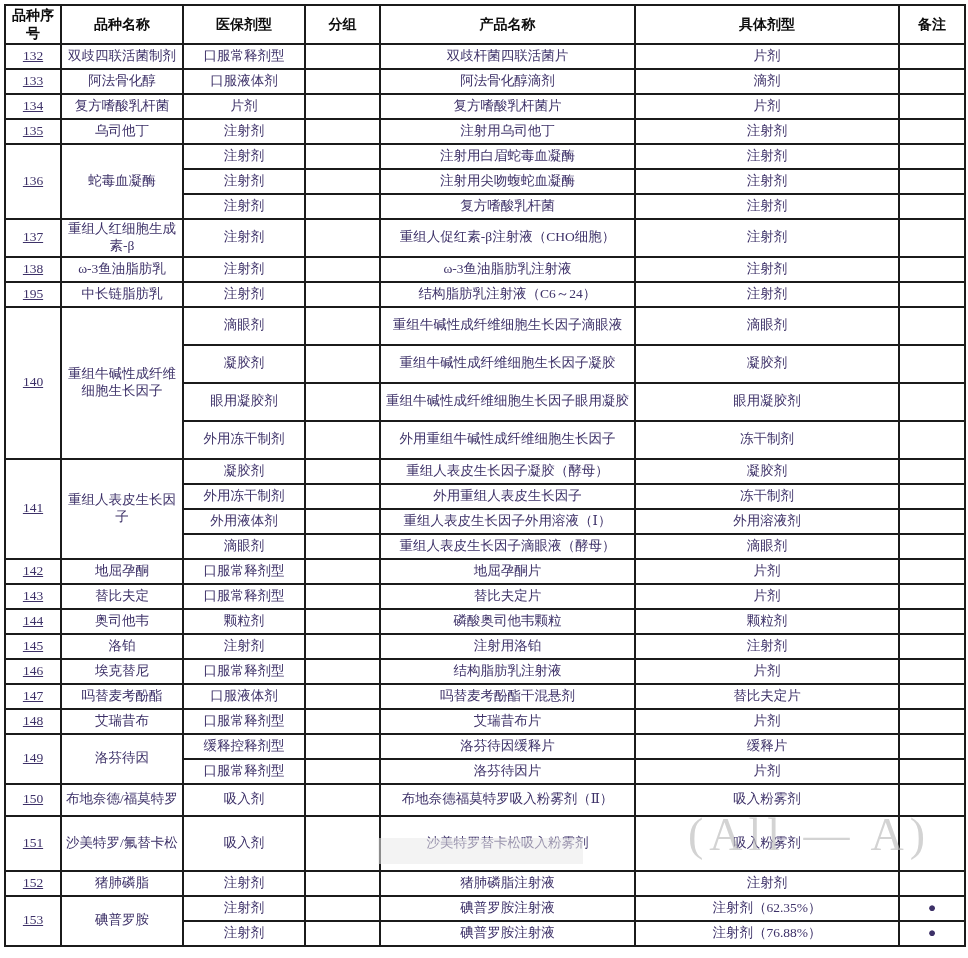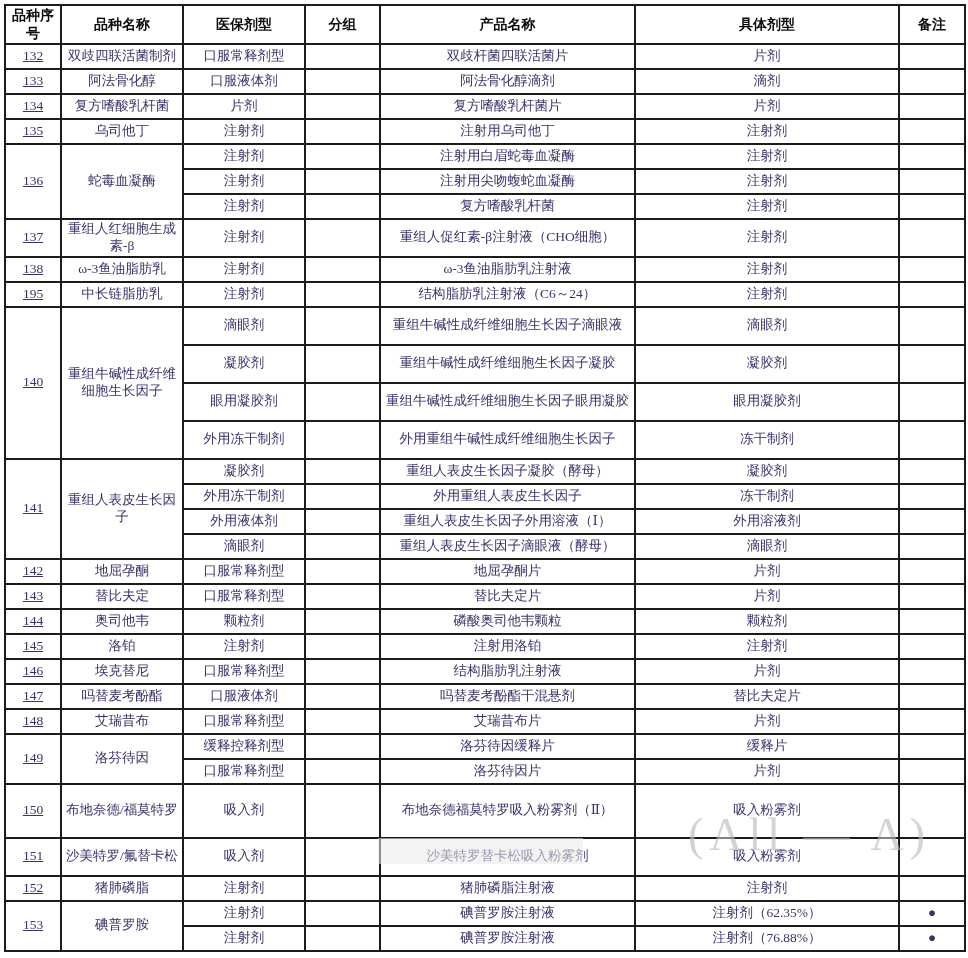--- a/index.html
+++ b/index.html
@@ -312,30 +312,30 @@
           <td>缓释片</td>
           <td class="cell-note"></td>
         </tr>
         <tr>
           <td>口服常释剂型</td>
           <td></td>
           <td>洛芬待因片</td>
           <td>片剂</td>
           <td class="cell-note"></td>
         </tr>
-        <tr style="height: 54px;">
+        <tr style="height: 32px;">
           <td class="cell-no" rowspan="1">150</td>
           <td rowspan="1">布地奈德/福莫特罗</td>
           <td>吸入剂</td>
           <td></td>
           <td>布地奈德福莫特罗吸入粉雾剂（Ⅱ）</td>
           <td>吸入粉雾剂</td>
           <td class="cell-note"></td>
         </tr>
-        <tr style="height: 38px;">
+        <tr style="height: 55px;">
           <td class="cell-no" rowspan="1">151</td>
           <td rowspan="1">沙美特罗/氟替卡松</td>
           <td>吸入剂</td>
           <td></td>
           <td>沙美特罗替卡松吸入粉雾剂</td>
           <td>吸入粉雾剂</td>
           <td class="cell-note"></td>
         </tr>
         <tr>
           <td class="cell-no" rowspan="1">152</td>

